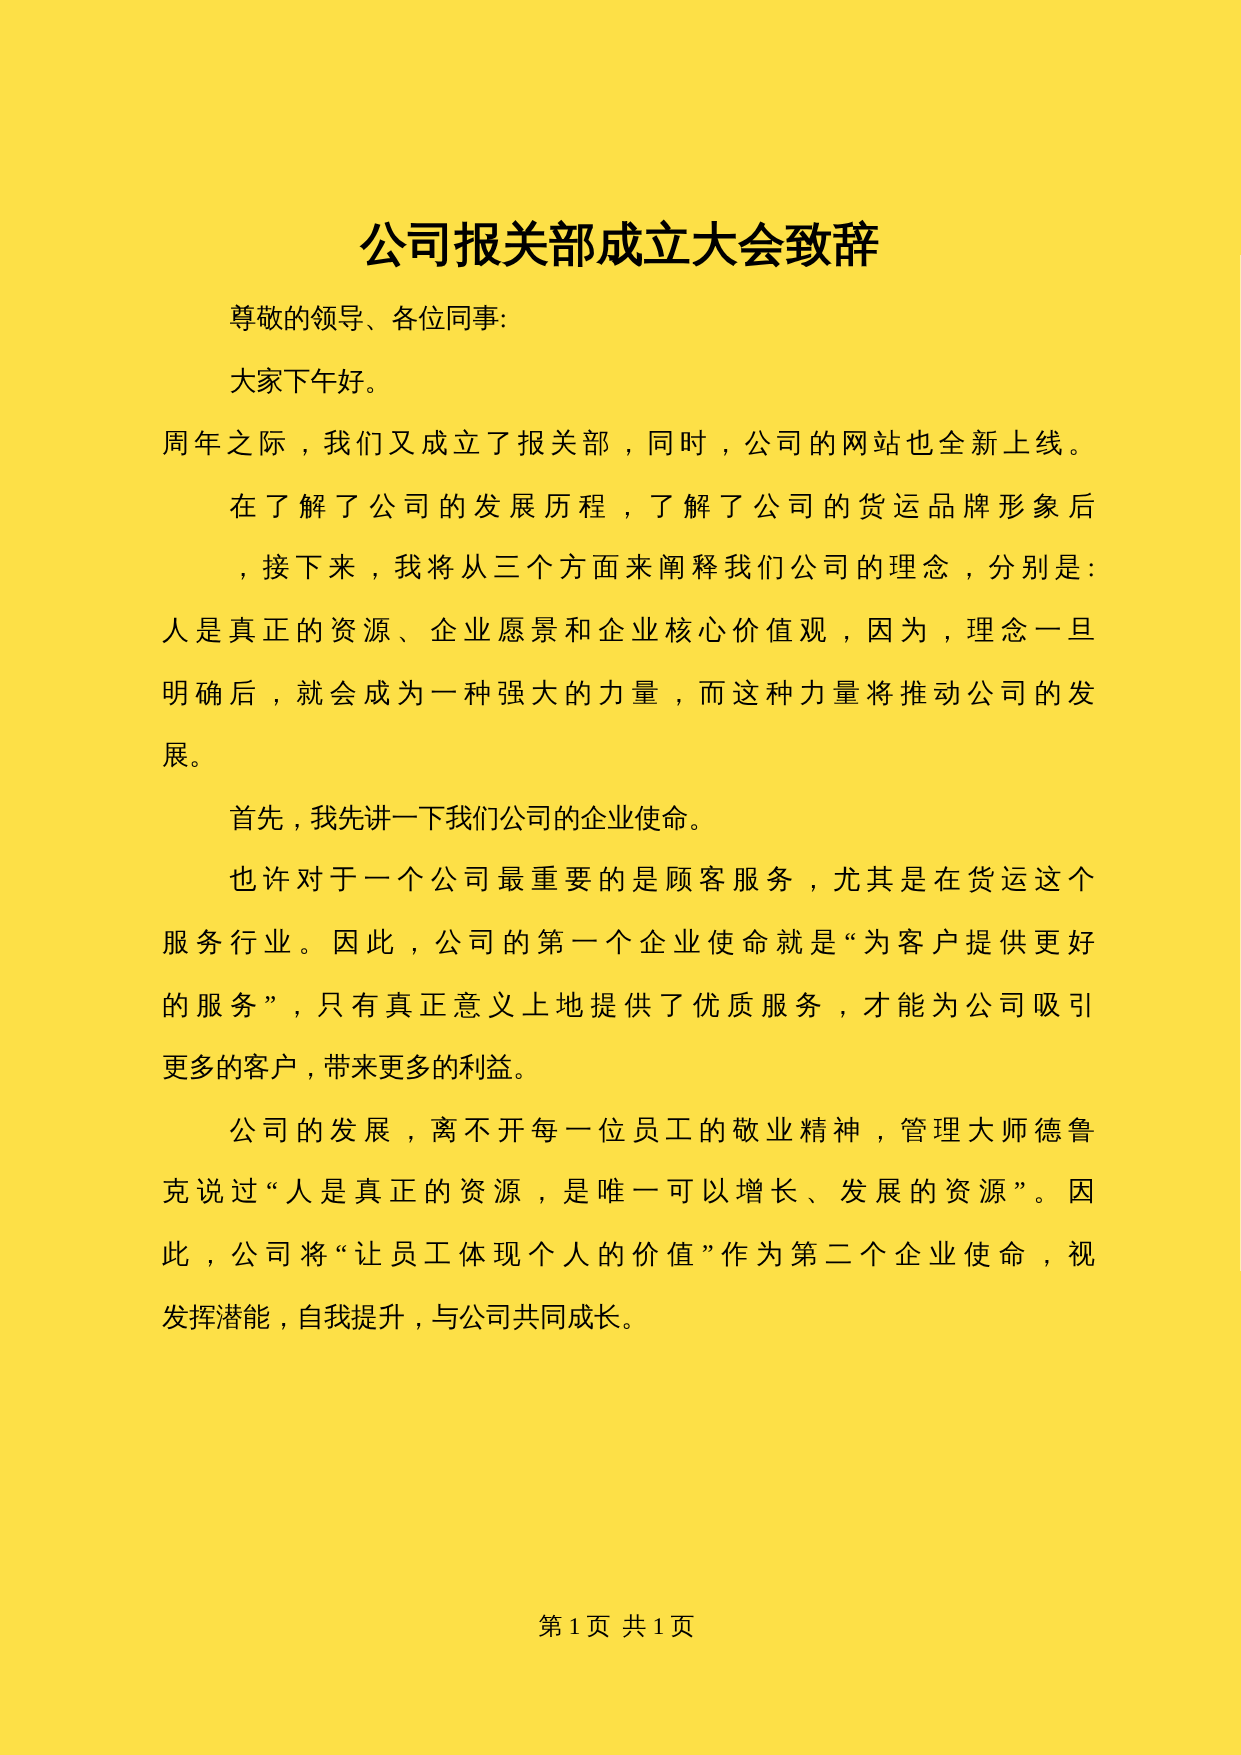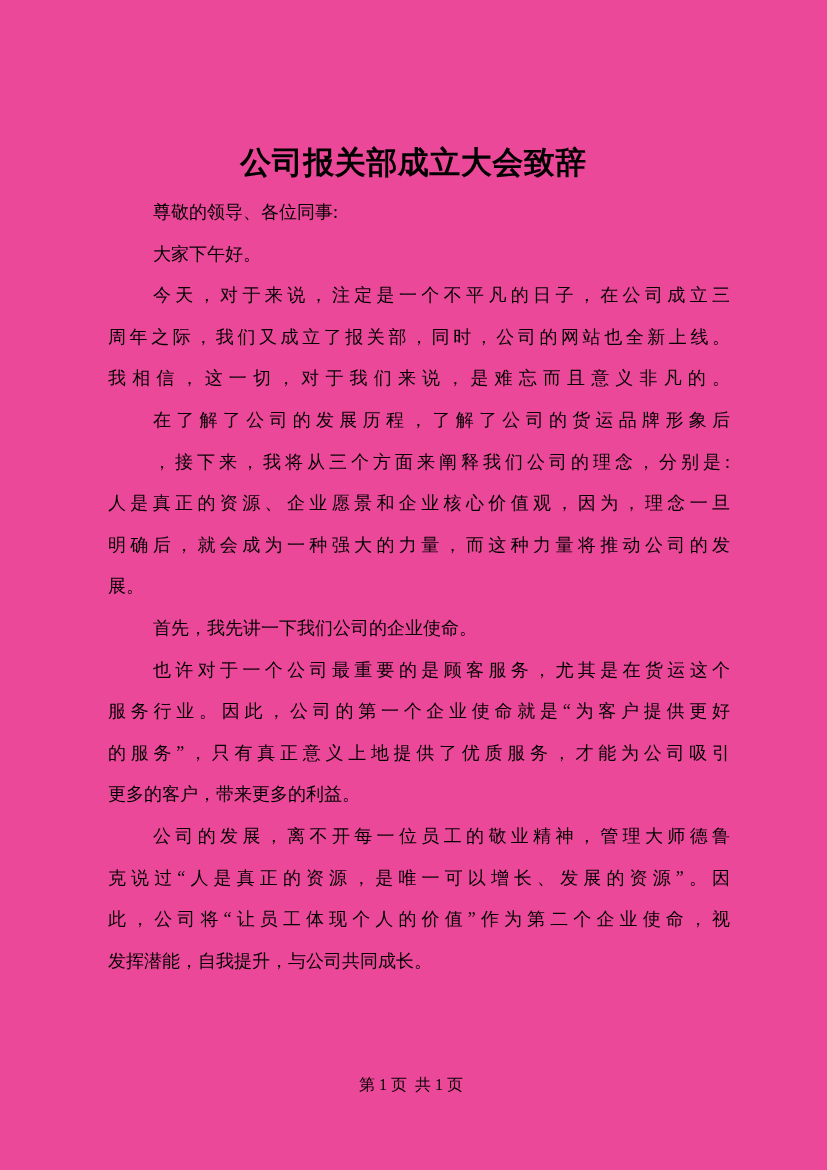--- a/index.html
+++ b/index.html
@@ -6,21 +6,21 @@
   html, body {
     width: 827px; height: 1170px;
     background: #ffffff;
     font-family: "Liberation Serif", "DejaVu Serif", serif;
     color: #000000;
     overflow: hidden;
   }
   .page {
     position: relative;
     width: 827px; height: 1170px;
-    background: #ec4899;
+    background: #fde047;
   }
   .page-title {
     position: absolute;
     top: 141px; left: 0;
     width: 827px;
     text-align: center;
     font-size: 31px;
     font-weight: bold;
     letter-spacing: 0.5px;
     line-height: 44px;
@@ -54,23 +54,21 @@
 </style>
 </head>
 <body>
 
 <div class="page">
   <h1 class="page-title">公司报关部成立大会致辞</h1>
 
   <div class="doc-body">
       <div class="line indent">尊敬的领导、各位同事:</div>
       <div class="line indent">大家下午好。</div>
-      <div class="line justify indent">今天，对于来说，注定是一个不平凡的日子，在公司成立三</div>
       <div class="line justify">周年之际，我们又成立了报关部，同时，公司的网站也全新上线。</div>
-      <div class="line justify">我相信，这一切，对于我们来说，是难忘而且意义非凡的。</div>
       <div class="line justify indent">在了解了公司的发展历程，了解了公司的货运品牌形象后</div>
       <div class="line justify indent">，接下来，我将从三个方面来阐释我们公司的理念，分别是:</div>
       <div class="line justify">人是真正的资源、企业愿景和企业核心价值观，因为，理念一旦</div>
       <div class="line justify">明确后，就会成为一种强大的力量，而这种力量将推动公司的发</div>
       <div class="line">展。</div>
       <div class="line indent">首先，我先讲一下我们公司的企业使命。</div>
       <div class="line justify indent">也许对于一个公司最重要的是顾客服务，尤其是在货运这个</div>
       <div class="line justify">服务行业。因此，公司的第一个企业使命就是“为客户提供更好</div>
       <div class="line justify">的服务”，只有真正意义上地提供了优质服务，才能为公司吸引</div>
       <div class="line">更多的客户，带来更多的利益。</div>

